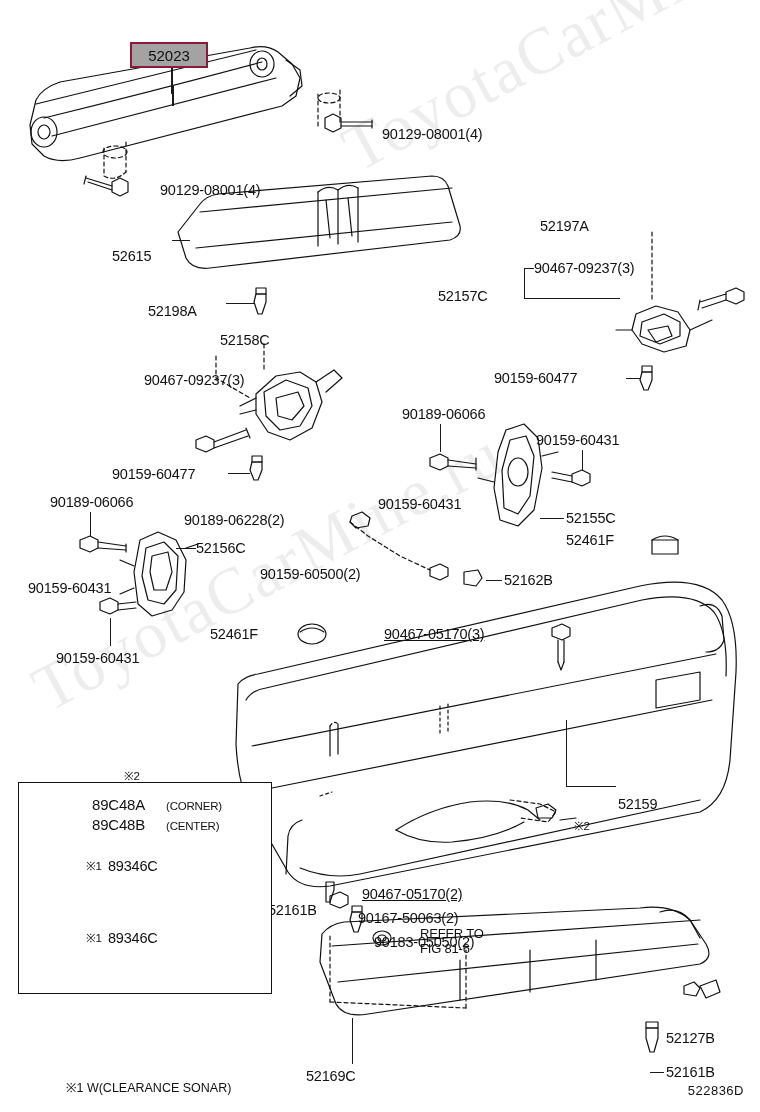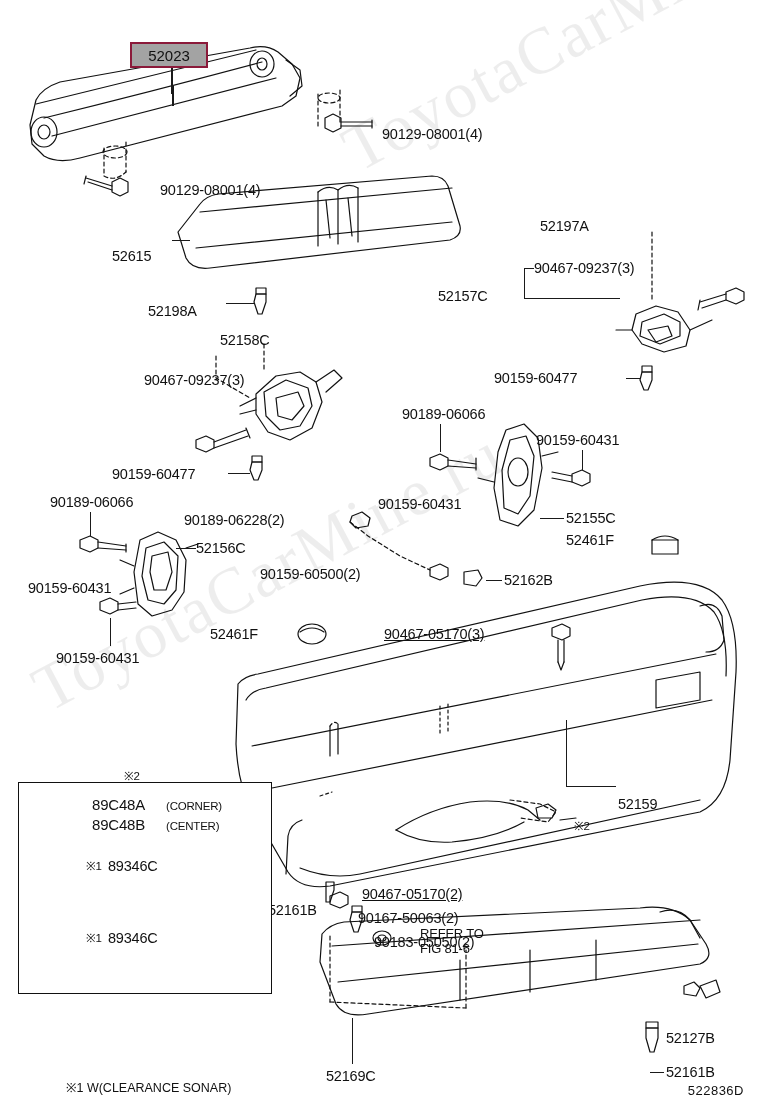--- a/index.html
+++ b/index.html
@@ -341,21 +341,21 @@
   <div class="lbl" style="left:384px; top:626px;text-decoration:underline;">90467-05170(3)</div>
 
   <div class="lbl" style="left:618px; top:796px;">52159</div>
   <div class="lead h" style="left:566px; top:786px; width:50px;"></div>
   <div class="lead v" style="left:566px; top:720px; height:66px;"></div>
 
   <div class="lbl" style="left:362px; top:886px;text-decoration:underline;">90467-05170(2)</div>
   <div class="lbl" style="left:358px; top:910px;">90167-50063(2)</div>
   <div class="lbl" style="left:374px; top:934px;text-align:center;">90183-05050(2)</div>
   <div class="lbl" style="left:268px; top:902px;">52161B</div>
-  <div class="lbl" style="left:306px; top:1068px;margin-left:20px;">52169C</div>
+  <div class="lbl" style="left:306px; top:1068px;">52169C</div>
   <div class="lead v" style="left:352px; top:1018px; height:46px;"></div>
 
   <div class="lbl" style="left:666px; top:1030px;">52127B</div>
   <div class="lbl" style="left:666px; top:1064px;">52161B</div>
   <div class="lead h" style="left:650px; top:1072px; width:14px;"></div>
 
 
   <div style="position:absolute; left:420px; top:926px;">
     <div class="lbl mid" style="position:static;">REFER TO</div>
     <div class="lbl mid" style="position:static;">FIG 81-6</div>

